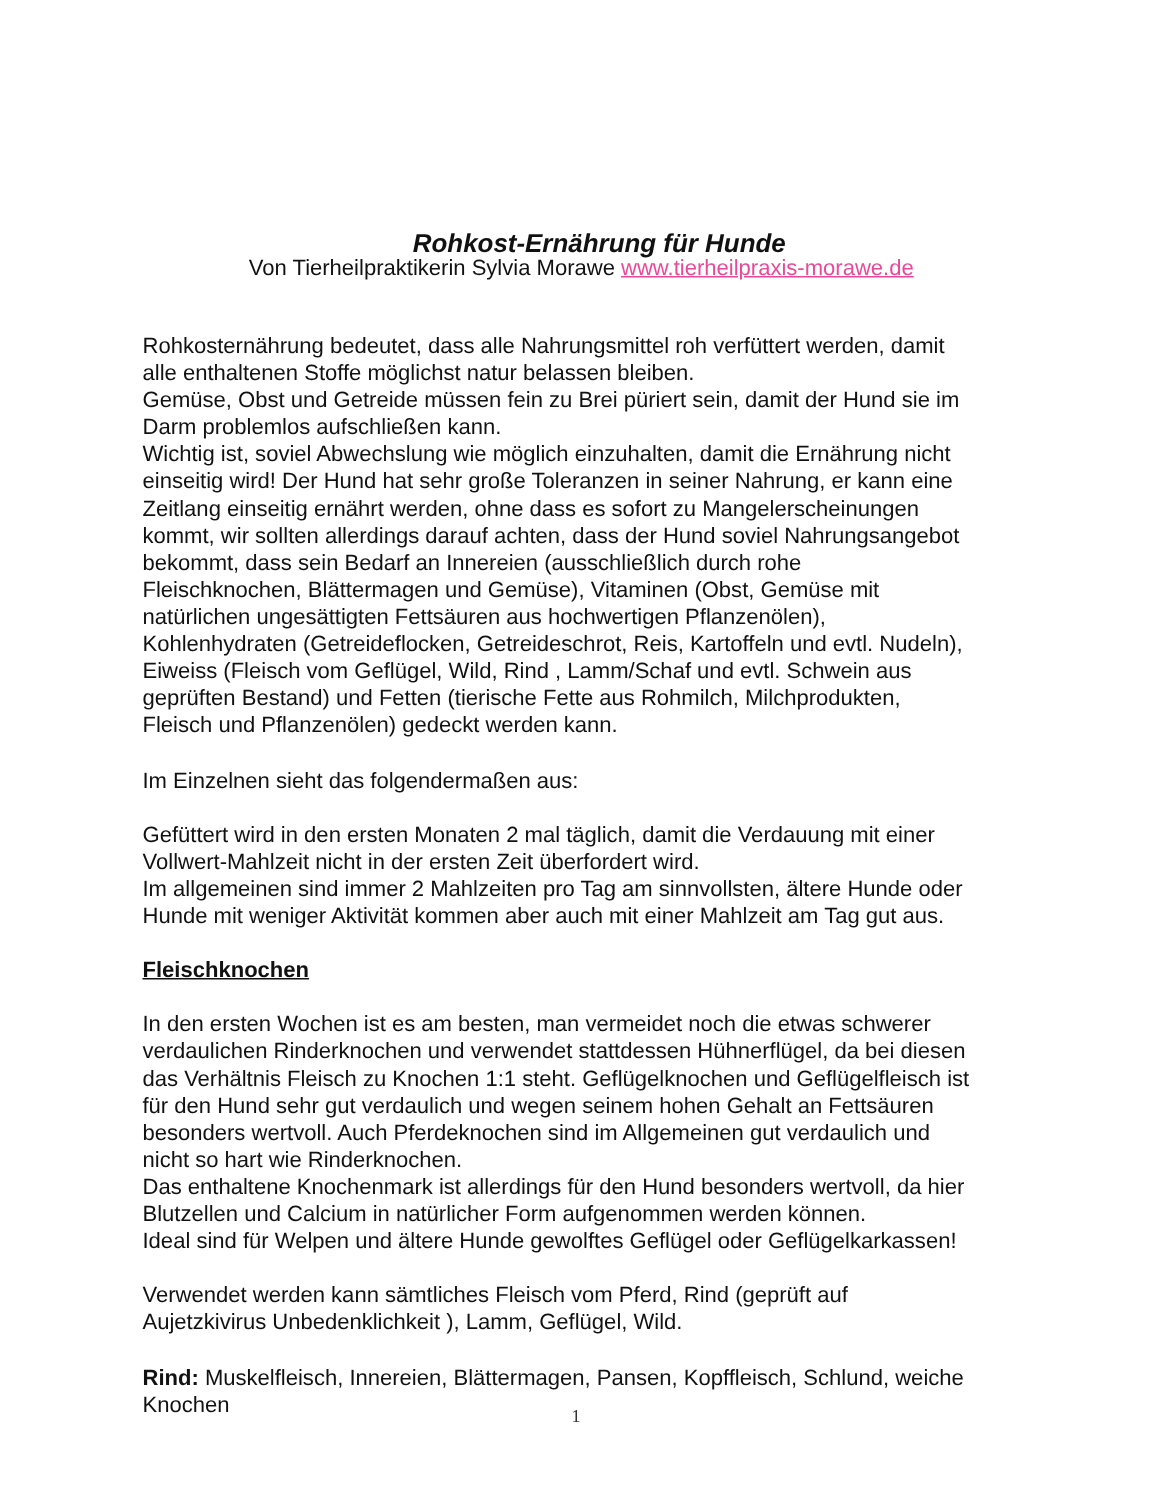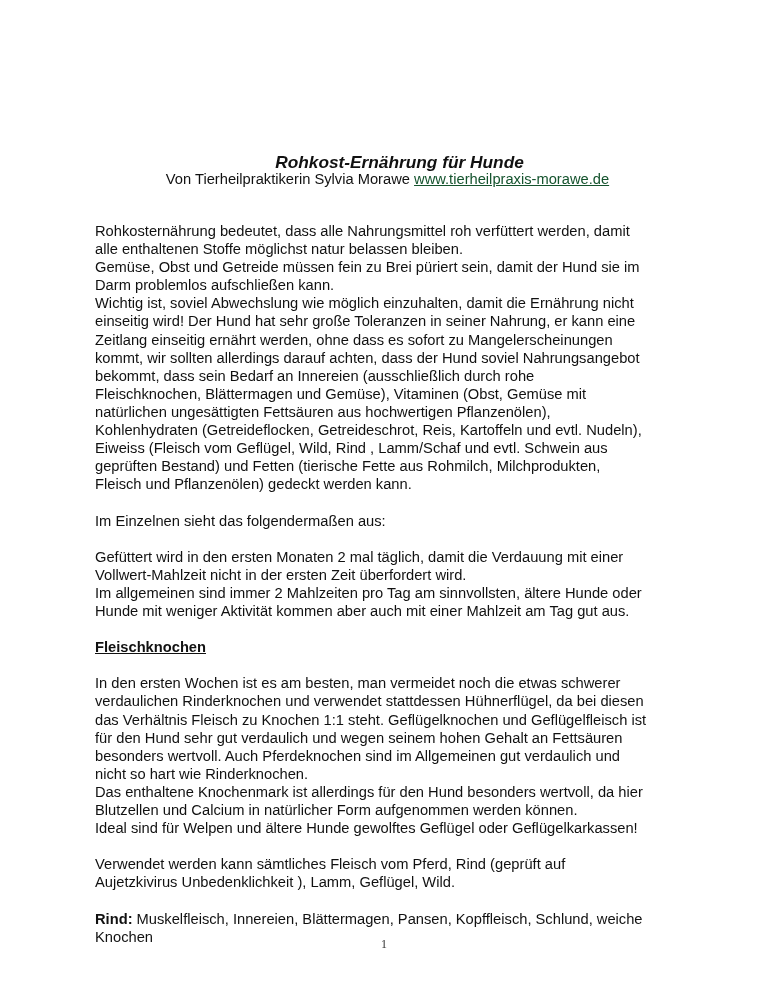--- a/index.html
+++ b/index.html
@@ -37,21 +37,21 @@
       position: absolute;
       left: 0;
       top: 170px;
       width: 585px;
       text-align: center;
       font-size: 14.7px;
       line-height: 18px;
       margin: 0;
     }
     .byline a {
-      color: #14532d;
+      color: #ec4899;
       text-decoration: underline;
     }
     .body {
       position: absolute;
       left: 0;
       top: 222px;
       width: 600px;
       font-size: 14.7px;
       line-height: 18.1px;
     }

